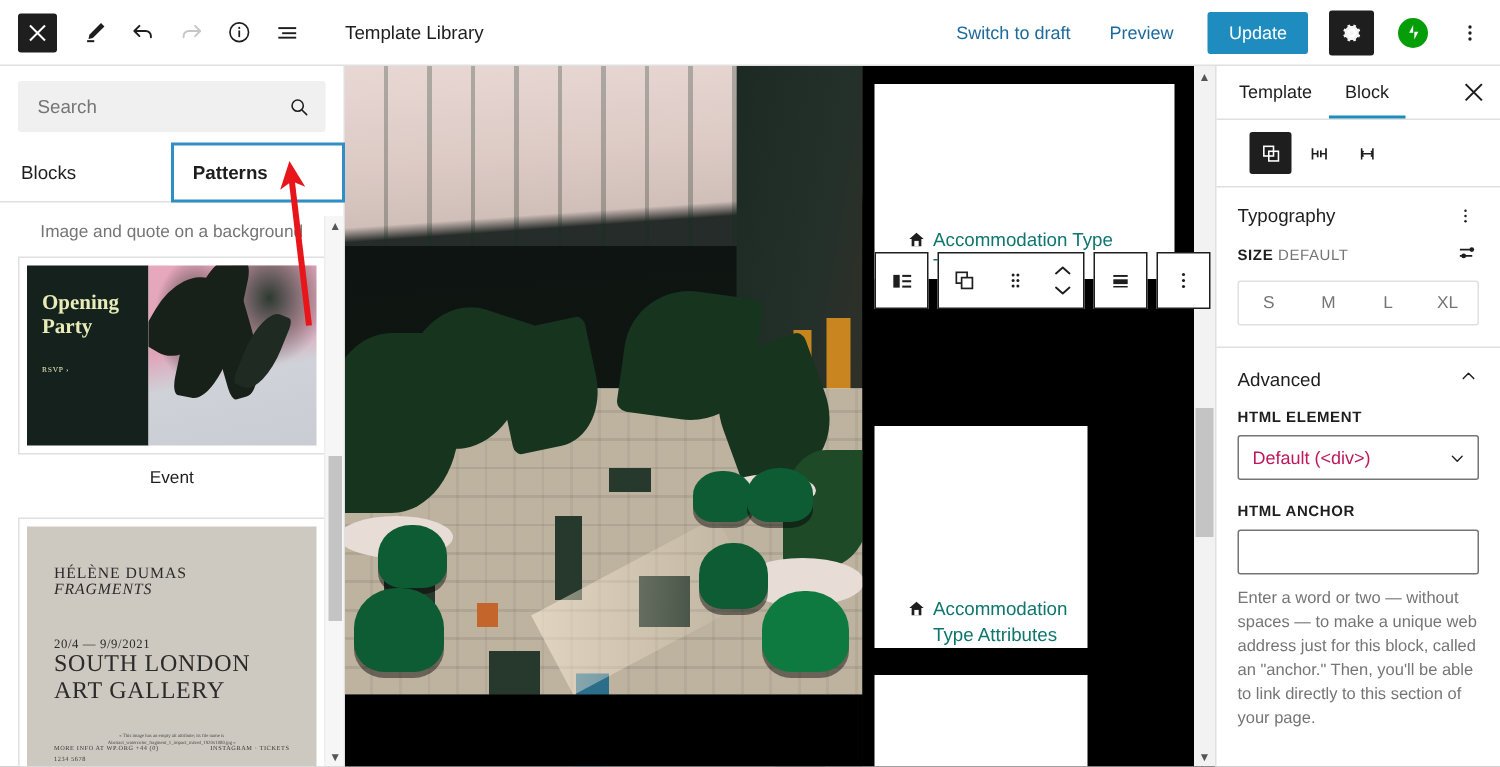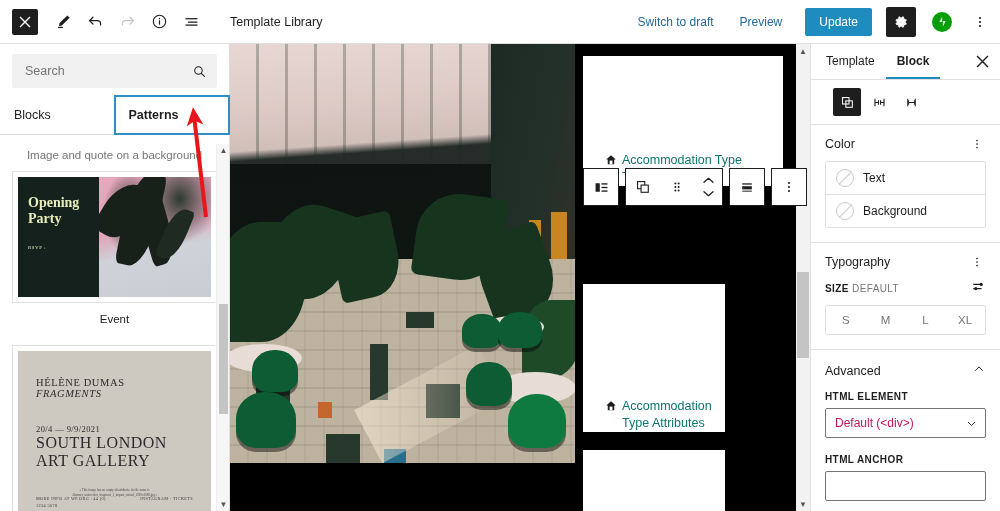--- a/index.html
+++ b/index.html
@@ -167,21 +167,21 @@
   .canvas-scrollbar { position: absolute; right: 0; top: 0; bottom: 0; width: 14px; background: #f2f2f2; }
   .canvas-scroll-thumb { position: absolute; left: 1px; width: 12px; background: #c4c4c4; }
 
   
   .sidebar {
     width: 190px; flex: 0 0 190px; background: #fff; border-left: 1px solid #e0e0e0;
     display: flex; flex-direction: column; min-height: 0; font-size: 12px;
   }
   .sb-tabs { display: flex; align-items: center; height: 36px; border-bottom: 1px solid #e0e0e0; padding: 0 4px; }
   .sb-tab { padding: 10px 11px 9px 11px; font-size: 12px; color: #1e1e1e; cursor: pointer; border-bottom: 2px solid transparent; }
-  .sb-tab.active { border-bottom-color: #1e8cbe; font-weight: bold; }
+  .sb-tab.active { border-bottom-color: #1e8cbe; font-weight: normal; }
   .sb-close { margin-left: auto; width: 28px; height: 28px; display: flex; align-items: center; justify-content: center; cursor: pointer; }
   .sb-icons { display: flex; align-items: center; gap: 4px; padding: 8px 10px; border-bottom: 1px solid #e0e0e0; justify-content: flex-start; padding-left: 22px; }
   .sb-iconbtn { width: 28px; height: 28px; display: flex; align-items: center; justify-content: center; border-radius: 2px; cursor: pointer; color: #1e1e1e; }
   .sb-iconbtn.active { background: #1e1e1e; color: #fff; }
   .sb-section { padding: 12px 14px 14px 14px; border-bottom: 1px solid #e0e0e0; }
   .sb-head { display: flex; align-items: center; justify-content: space-between; margin-bottom: 10px; }
   .sb-title { font-size: 12.5px; color: #1e1e1e; }
   .sb-kebab { cursor: pointer; width: 18px; display: flex; justify-content: center; color: #1e1e1e; }
   .color-rows { border: 1px solid #e0e0e0; border-radius: 2px; }
   .color-row { display: flex; align-items: center; gap: 9px; padding: 7px 10px; cursor: pointer; }
@@ -511,42 +511,20 @@
               <path d="M16 5 v10 M16 10 h-4.6 M11.4 7 l0 6" stroke="currentColor" stroke-width="1.5" fill="none"></path>
             </svg>
         </div>
         <div class="sb-iconbtn">
           <svg width="15" height="15" viewBox="0 0 20 20">
               <path d="M5 5 v10 M15 5 v10 M5 10 h10 M6.6 7.4 L5 10 l1.6 2.6 M13.4 7.4 L15 10 l-1.6 2.6" stroke="currentColor" stroke-width="1.4" fill="none"></path>
             </svg>
         </div>
       </div>
 
-      <div class="sb-section">
-        <div class="sb-head">
-          <span class="sb-title">Color</span>
-          <span class="sb-kebab">
-            <svg width="14" height="14" viewBox="0 0 20 20">
-                <circle cx="10" cy="5" r="1.2" fill="currentColor"></circle>
-                <circle cx="10" cy="10" r="1.2" fill="currentColor"></circle>
-                <circle cx="10" cy="15" r="1.2" fill="currentColor"></circle>
-              </svg>
-          </span>
-        </div>
-        <div class="color-rows">
-          <div class="color-row">
-            <span class="swatch"></span>
-            <span>Text</span>
-          </div>
-          <div class="color-row">
-            <span class="swatch"></span>
-            <span>Background</span>
-          </div>
-        </div>
-      </div>
 
       <div class="sb-section">
         <div class="sb-head">
           <span class="sb-title">Typography</span>
           <span class="sb-kebab">
             <svg width="14" height="14" viewBox="0 0 20 20">
                 <circle cx="10" cy="5" r="1.2" fill="currentColor"></circle>
                 <circle cx="10" cy="10" r="1.2" fill="currentColor"></circle>
                 <circle cx="10" cy="15" r="1.2" fill="currentColor"></circle>
               </svg>

